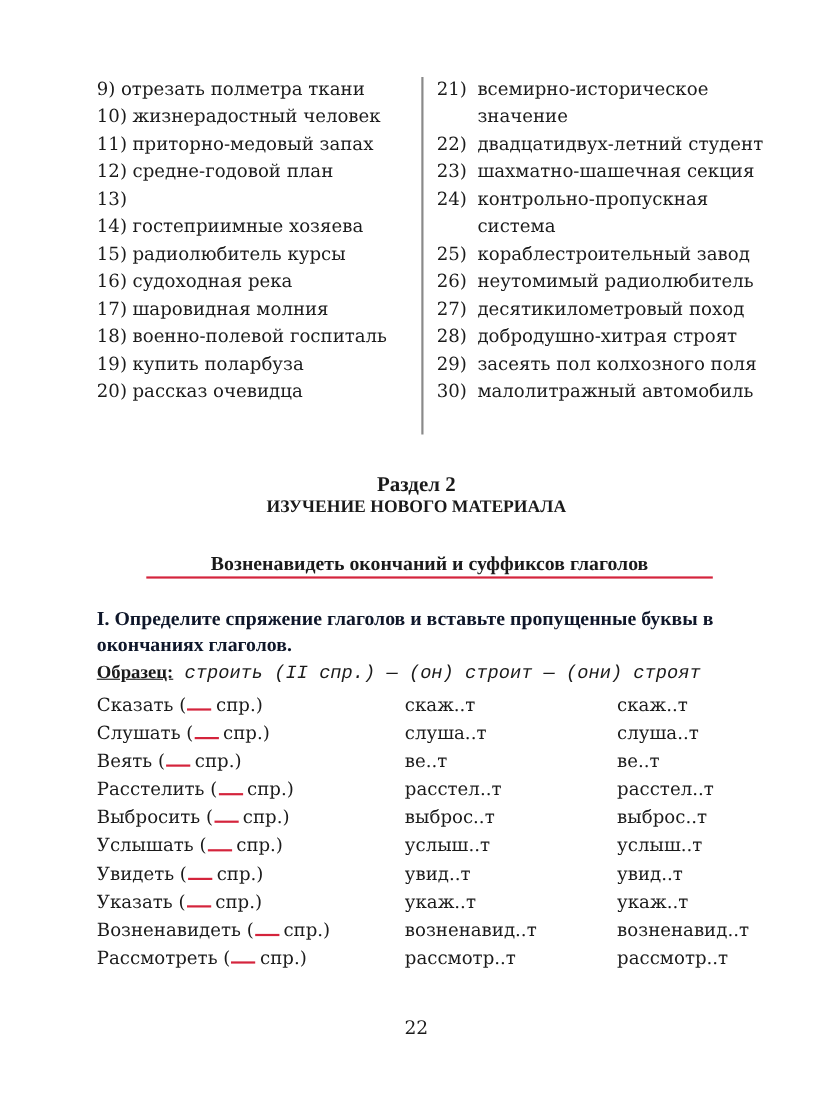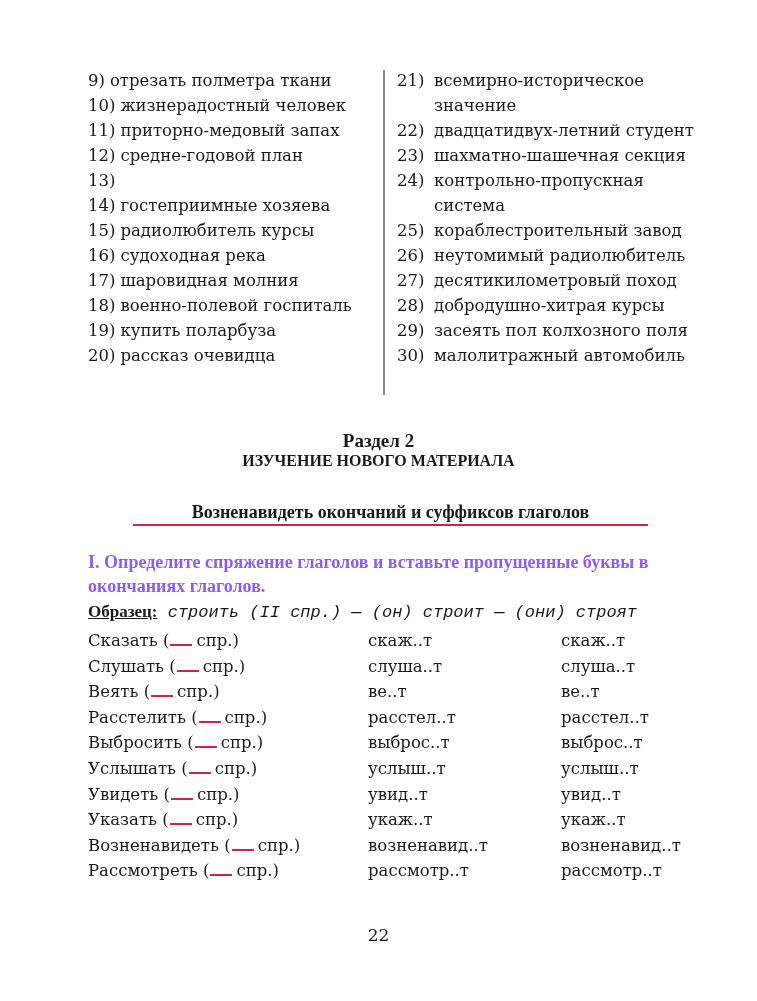--- a/index.html
+++ b/index.html
@@ -24,21 +24,21 @@
     
     .section-num { position: absolute; left: 0; width: 757px; top: 430px; text-align: center;
       font-family: "Liberation Serif", serif; font-weight: bold; font-size: 19px; }
     .section-title { position: absolute; left: 0; width: 757px; top: 452px; text-align: center;
       font-family: "Liberation Serif", serif; font-weight: bold; font-size: 16px; }
     .topic-title { position: absolute; left: 133px; width: 515px; top: 502px; text-align: center;
       font-family: "Liberation Serif", serif; font-weight: bold; font-size: 18px; }
     .topic-rule { position: absolute; left: 133px; width: 515px; top: 524px; height: 2px; background: #d4243c; }
 
     
-    .task { position: absolute; left: 88px; top: 550px; width: 600px; color: #8b5cf6;
+    .task { position: absolute; left: 88px; top: 550px; width: 600px; color: #0f172a;
       font-family: "Liberation Serif", serif; font-weight: bold; font-size: 18px; line-height: 24px; }
     .sample { position: absolute; left: 88px; top: 601px; font-size: 17px; white-space: nowrap; }
     .sample-label { font-family: "Liberation Serif", serif; font-weight: bold; text-decoration: underline; margin-top: 42px; }
     .sample-text { font-style: italic; font-family: Liberation Mono, monospace; }
 
     
     .verbs { position: absolute; left: 88px; top: 628px; font-size: 16.5px; line-height: 25.6px; }
     .verb-row { position: relative; height: 25.6px; width: 600px; white-space: nowrap; }
     .verb-cell { position: absolute; top: 0; }
     .c1 { left: 0; }
@@ -129,21 +129,21 @@
     <div class="list-item">
         <span class="list-num">26)</span>
         <span class="list-text">неутомимый радиолюбитель</span>
       </div>
     <div class="list-item">
         <span class="list-num">27)</span>
         <span class="list-text">десятикилометровый поход</span>
       </div>
     <div class="list-item">
         <span class="list-num">28)</span>
-        <span class="list-text">добродушно-хитрая курсы</span>
+        <span class="list-text">добродушно-хитрая строят</span>
       </div>
     <div class="list-item">
         <span class="list-num">29)</span>
         <span class="list-text">засеять пол колхозного поля</span>
       </div>
     <div class="list-item">
         <span class="list-num">30)</span>
         <span class="list-text">малолитражный автомобиль</span>
       </div>
   </div>

